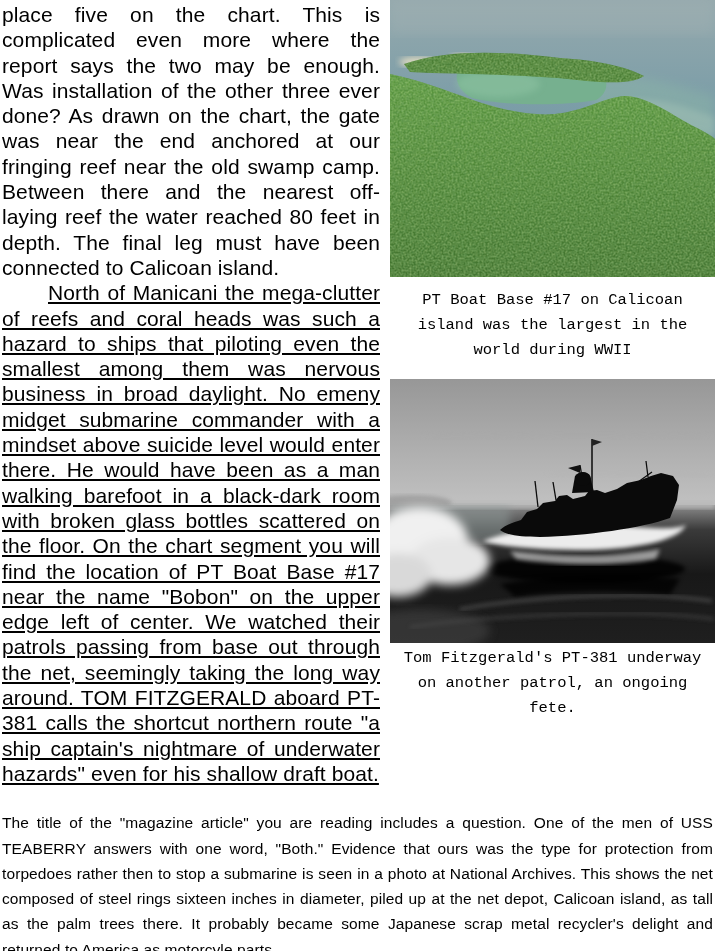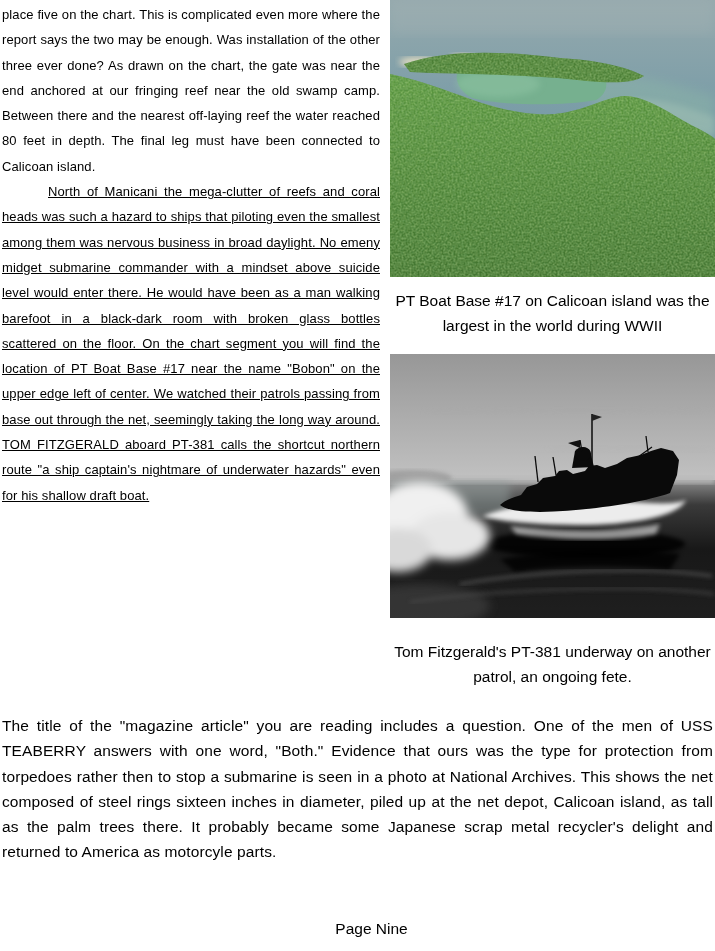--- a/index.html
+++ b/index.html
@@ -6,33 +6,33 @@
   body {
     width:715px; height:951px;
     background:#ffffff; color:#000000;
     font-family:"Liberation Sans", sans-serif;
     overflow:hidden;
   }
   .page { position:relative; width:715px; height:951px; overflow:hidden; }
   .cols { display:flex; align-items:flex-start; }
   .textcol { width:390px; box-sizing:border-box; padding:2px 10px 0 2px; }
   .textcol p {
-    margin:0; font-size:13px; line-height:25.3px;
+    margin:0; font-size:21px; line-height:25.3px;
     text-align:justify; letter-spacing:0.1px;
   }
   .p2 { text-indent:46px;text-decoration:underline; }
   .mediacol { width:325px; }
-  figure { margin:0; }
+  figure { margin:0;font-family:Liberation Mono, monospace; }
   .photo { display:block; width:325px; }
   figcaption {
     font-size:15.5px; line-height:25px; text-align:center;
     margin-top:11px; padding:0 2px;
   }
   .fig2 { margin-top:16px; }
-  .fig2 figcaption { margin-top:21px; }
+  .fig2 figcaption { margin-top:3px; }
   .bottompara {
     margin:24px 0 0 0; padding:0 2px 0 2px;
     font-size:15.5px; line-height:25.3px; text-align:justify; letter-spacing:0.1px;
   }
   .pagenum {
     margin-top:54px; text-align:center; font-size:15.5px; line-height:20px;padding-left:28px;
   }
 </style>
 </head>
 <body>

